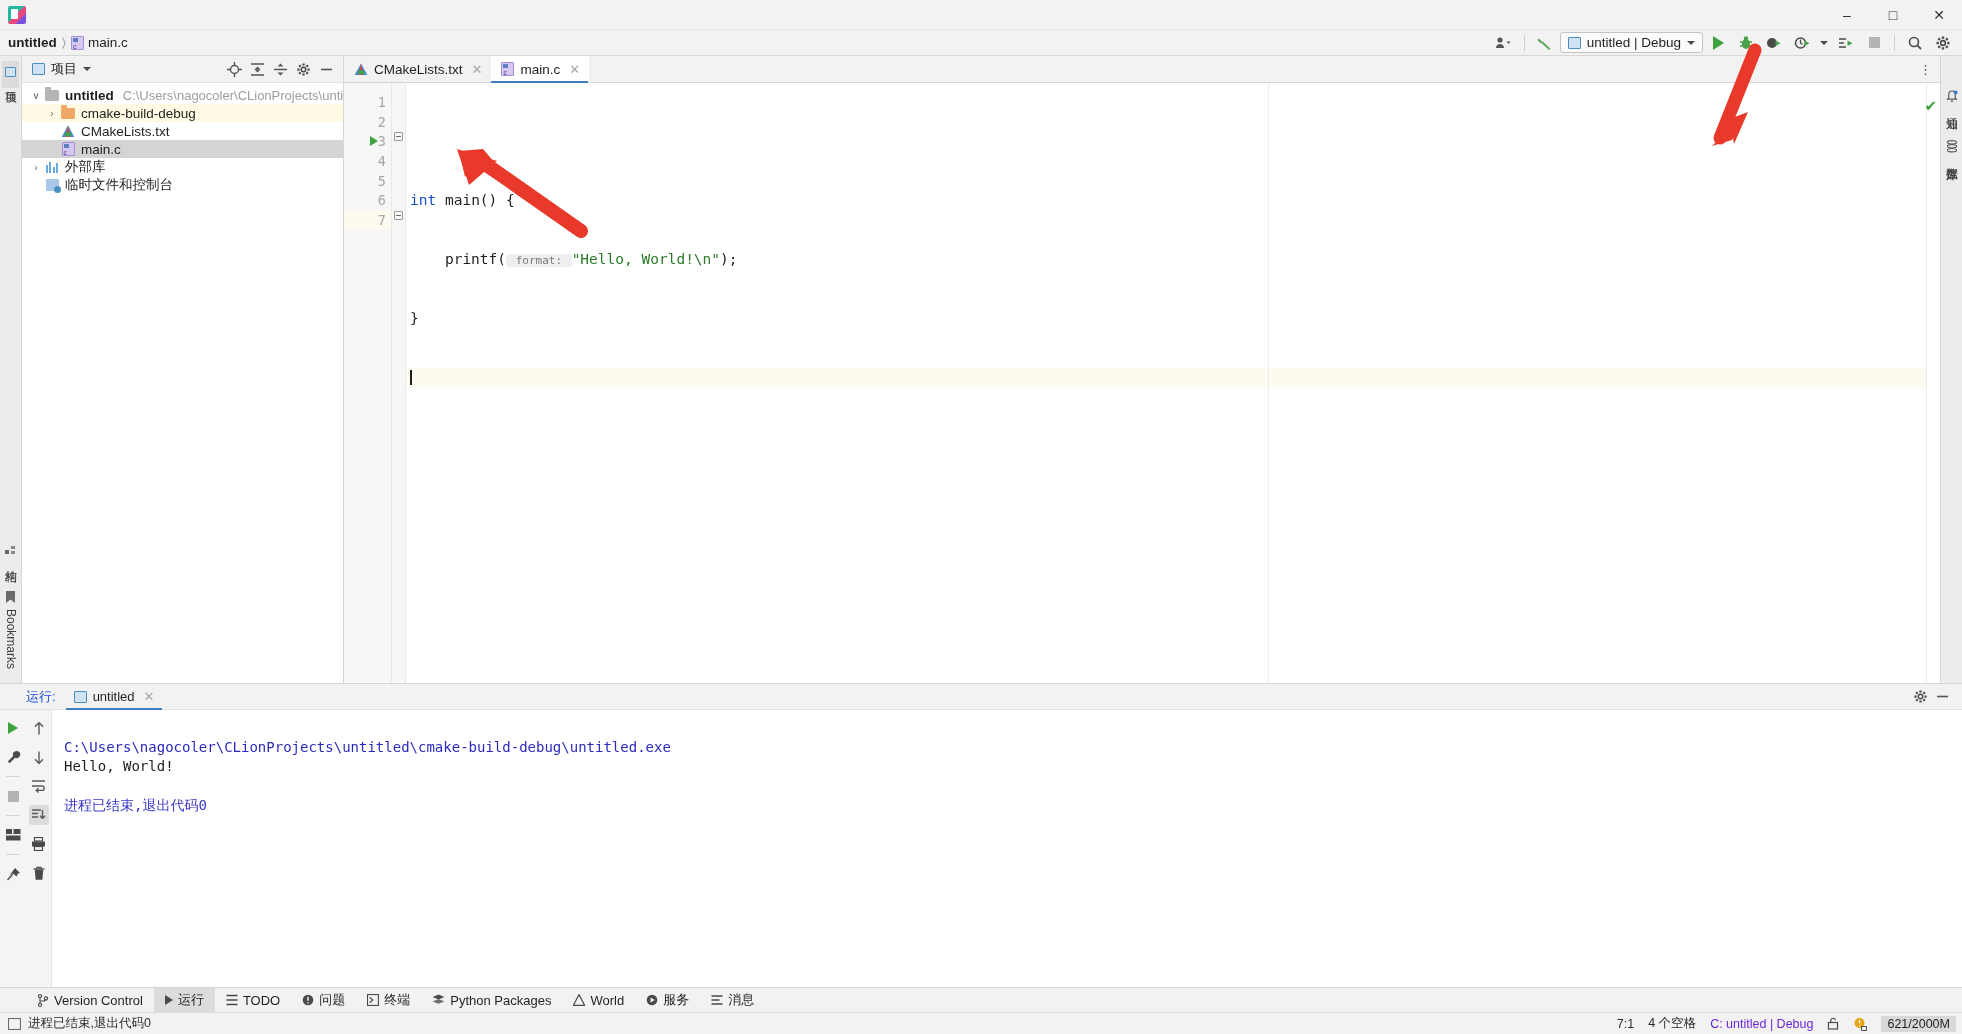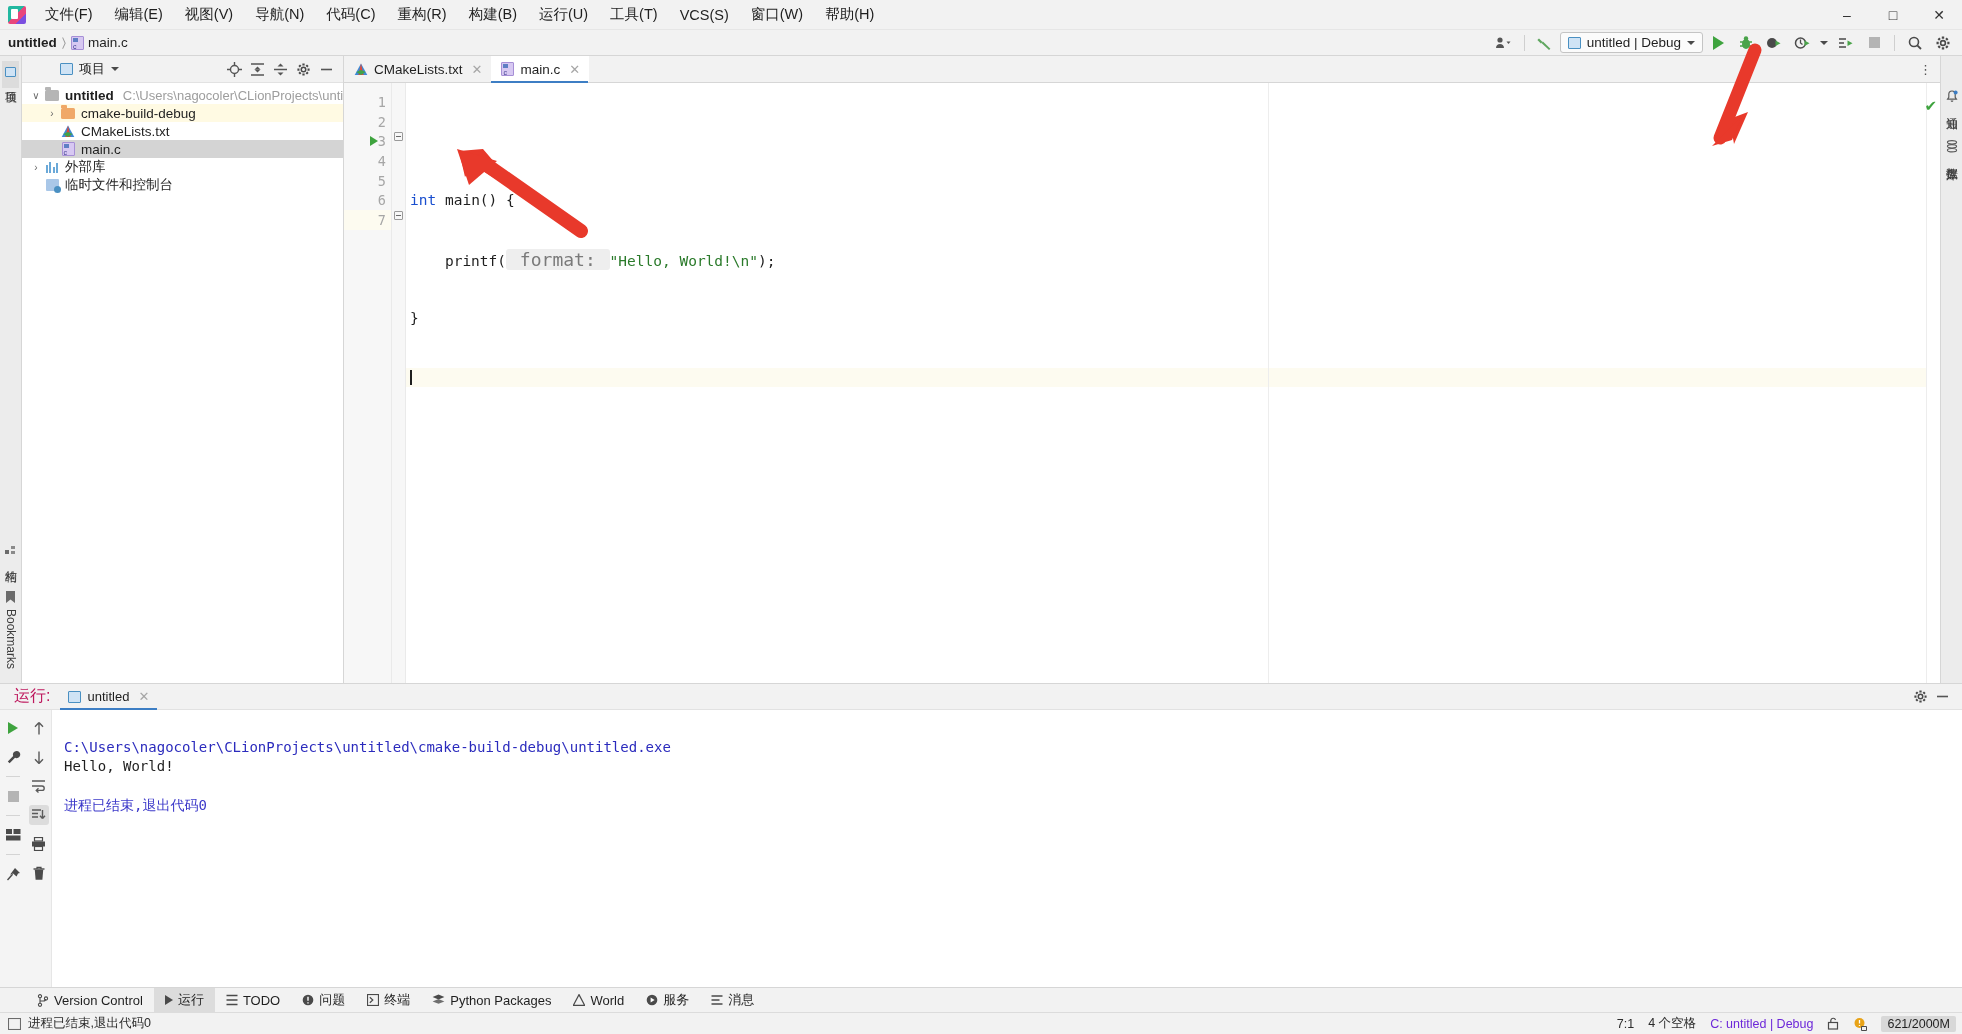--- a/index.html
+++ b/index.html
@@ -93,21 +93,21 @@
   .vlabel.active { background: #dcdcdc; }
   .rail-bottom { margin-top: auto; display: flex; flex-direction: column; align-items: center; padding-bottom: 8px; }
 
   
   .projpanel { width: 322px; background: #ffffff; border-right: 1px solid #d6d6d6; display: flex;
                flex-direction: column; flex: none; }
   .pp-head {
     height: 27px; background: #f2f2f2; display: flex; align-items: center; padding: 0 6px 0 10px;
     border-bottom: 1px solid #e2e2e2; gap: 6px; flex: none;
   }
-  .pp-title { font-size: 13px; color: #1f1f1f; display: flex; align-items: center; gap: 6px; margin-left: 28px; }
+  .pp-title { font-size: 13px; color: #1f1f1f; display: flex; align-items: center; gap: 6px; }
   .pp-box { width: 13px; height: 12px; background: #cfe3f5; border: 1.5px solid #4a90c2; border-radius: 1px; }
   .pp-actions { margin-left: auto; display: flex; align-items: center; gap: 1px; }
   .ppa { width: 22px; height: 20px; display: flex; align-items: center; justify-content: center; color: #555; border-radius: 3px; }
   .pp-tree { flex: 1; padding-top: 3px; overflow: hidden; font-size: 13.5px; }
   .trow { height: 18px; display: flex; align-items: center; padding-left: 6px; white-space: nowrap; }
   .trow.sel { background: #d4d4d4; }
   .trow.hl { background: #fffae3; }
   .tarrow { width: 16px; text-align: center; color: #6b6b6b; font-size: 10px; flex: none; }
   .ticon { width: 16px; margin-right: 5px; flex: none; display: flex; align-items: center; justify-content: center; }
   .folder { width: 14px; height: 11px; background: #b5b5b5; border-radius: 1.5px; position: relative; }
@@ -150,37 +150,37 @@
     flex: 1; padding-top: 9px; font-family: "DejaVu Sans Mono","Liberation Mono",monospace;
     font-size: 14.5px; line-height: 19.7px; white-space: pre; color: #1f1f1f; position: relative; min-width: 0;
   }
   .cline { height: 19.7px; padding-left: 4px; }
   .cline.cur { background: #fdfbf0; }
   .k-pre { color: #6f7f24; }
   .k-str { color: #2a7a2a; }
   .k-kw { color: #1a4fcf; }
   .k-fn { color: #1f1f1f; }
   .k-num { color: #1a4fcf; }
-  .k-hint { color: #7a7a7a; background: #eeeeee; border-radius: 3px; padding: 0 3px; font-size: 18px; }
+  .k-hint { color: #7a7a7a; background: #eeeeee; border-radius: 3px; padding: 0 3px; font-size: 11px; }
   .caretbar { display: inline-block; width: 2px; height: 15px; background: #1f1f1f; vertical-align: -3px; }
   .rightmargin { position: absolute; top: 0; bottom: 0; width: 1px; background: #ededed; }
   .editor-scroll { width: 14px; background: #ffffff; border-left: 1px solid #ededed; flex: none; position: relative; }
   .inspect-check { position: absolute; top: 14px; right: 3px; color: #3ea33e; font-size: 15px; font-weight: bold; }
 
   
   .rightrail {
     width: 22px; background: #ececec; border-left: 1px solid #d6d6d6; flex: none;
     display: flex; flex-direction: column; align-items: center; padding-top: 6px; gap: 4px;
   }
 
   
   .runwin { height: 304px; background: #fff; border-top: 1px solid #d6d6d6; display: flex; flex-direction: column; flex: none; }
   .rw-head { height: 26px; background: #f2f2f2; display: flex; align-items: center; padding-left: 14px;
              border-bottom: 1px solid #e2e2e2; gap: 10px; flex: none; }
-  .rw-label { font-size: 16px; color: #be185d; }
+  .rw-label { font-size: 13px; color: #1d4ed8; margin-left: 12px; }
   .rw-tab { display: flex; align-items: center; gap: 6px; font-size: 13px; padding: 0 8px; height: 26px;
             position: relative; color: #1f1f1f; }
   .rw-tab.active::after { content:""; position:absolute; left:0; right:0; bottom:0; height:2px; background:#3d7ec4; }
   .rw-actions { margin-left: auto; display: flex; gap: 2px; padding-right: 10px; color: #555; }
   .rw-body { flex: 1; display: flex; min-height: 0; }
   .rw-toolcol { width: 26px; background: #f4f4f4; display: flex; flex-direction: column; align-items: center;
                 padding-top: 8px; gap: 9px; flex: none; }
   .rw-toolcol.second { background: #f4f4f4; border-right: 1px solid #e6e6e6; }
   .rwi { width: 20px; height: 20px; display: flex; align-items: center; justify-content: center; color: #5a5a5a; border-radius: 3px; }
   .rwi.act { background: #dcdcdc; }
@@ -214,34 +214,20 @@
   
   .arrow { position: absolute; pointer-events: none; z-index: 50; }
 </style>
 </head>
 <body>
 
 <div class="app">
 
   <div class="titlebar">
     <div class="app-logo"></div>
-    <div class="menubar">
-      <div class="menu-item">文件(F)</div>
-      <div class="menu-item">编辑(E)</div>
-      <div class="menu-item">视图(V)</div>
-      <div class="menu-item">导航(N)</div>
-      <div class="menu-item">代码(C)</div>
-      <div class="menu-item">重构(R)</div>
-      <div class="menu-item">构建(B)</div>
-      <div class="menu-item">运行(U)</div>
-      <div class="menu-item">工具(T)</div>
-      <div class="menu-item">VCS(S)</div>
-      <div class="menu-item">窗口(W)</div>
-      <div class="menu-item">帮助(H)</div>
-    </div>
     <div class="wincontrols">
       <div class="wc">–</div>
       <div class="wc">□</div>
       <div class="wc close">✕</div>
     </div>
   </div>
 
   <div class="toolbar">
     <div class="breadcrumb">
       <span class="bc-proj">untitled</span>

